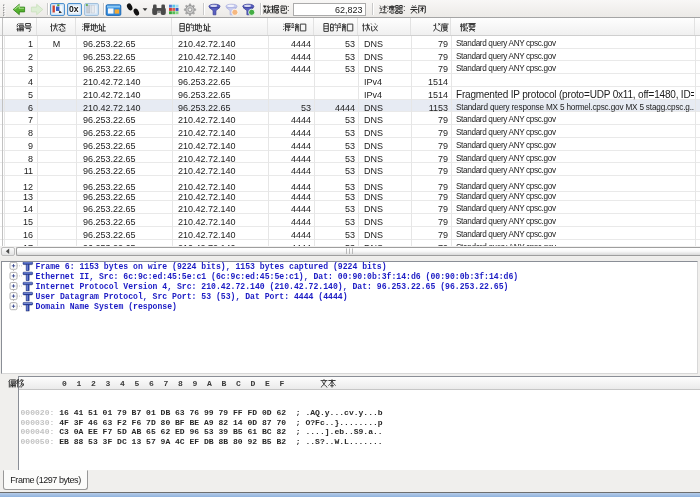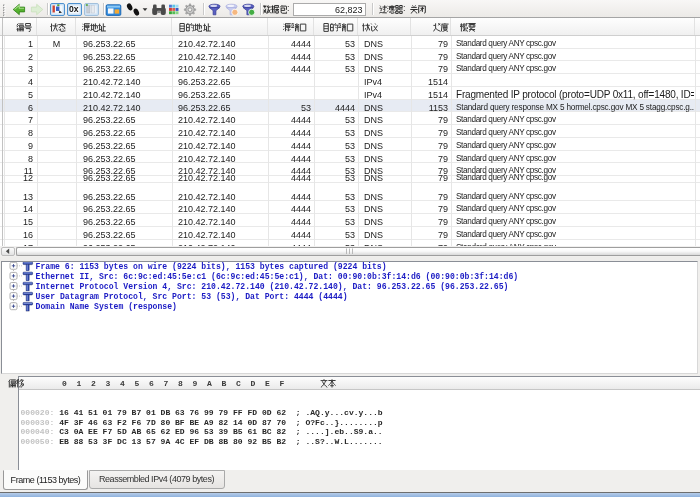--- a/index.html
+++ b/index.html
@@ -612,21 +612,21 @@
 <div class="row" style="top:127.2px;">
 <div class="cell r" style="left:4px;width:33px;padding-right:4px">11</div>
 <div class="cell" style="left:83px;width:89px">96.253.22.65</div>
 <div class="cell" style="left:178px;width:90px">210.42.72.140</div>
 <div class="cell r" style="left:268px;width:46px;padding-right:3px">4444</div>
 <div class="cell r" style="left:314px;width:44px;padding-right:3px">53</div>
 <div class="cell" style="left:364px;width:47px">DNS</div>
 <div class="cell r" style="left:411px;width:40px;padding-right:3px">79</div>
 <div class="cell" style="left:456px;width:238px;font-size:8.2px;letter-spacing:-0.35px">Standard query ANY cpsc.gov</div>
 </div>
-<div class="row" style="top:134px;">
+<div class="row" style="top:143px;">
 <div class="cell r" style="left:4px;width:33px;padding-right:4px">12</div>
 <div class="cell" style="left:83px;width:89px">96.253.22.65</div>
 <div class="cell" style="left:178px;width:90px">210.42.72.140</div>
 <div class="cell r" style="left:268px;width:46px;padding-right:3px">4444</div>
 <div class="cell r" style="left:314px;width:44px;padding-right:3px">53</div>
 <div class="cell" style="left:364px;width:47px">DNS</div>
 <div class="cell r" style="left:411px;width:40px;padding-right:3px">79</div>
 <div class="cell" style="left:456px;width:238px;font-size:8.2px;letter-spacing:-0.35px">Standard query ANY cpsc.gov</div>
 </div>
 <div class="row" style="top:152.6px;">
@@ -770,16 +770,15 @@
     <svg style="position:absolute;left:16.2px;top:378.5px" width="8.0" height="9.0" viewBox="0 0 8 9">
       <use href="#g26" stroke="#3a3a3a" stroke-width="1.00" fill="none" stroke-linecap="butt"></use>
     </svg>
 <svg style="position:absolute;left:320.0px;top:378.5px" width="8.0" height="9.0" viewBox="0 0 8 9">
       <use href="#g27" stroke="#3a3a3a" stroke-width="1.00" fill="none" stroke-linecap="butt"></use>
     </svg>
     <svg style="position:absolute;left:328.2px;top:378.5px" width="8.0" height="9.0" viewBox="0 0 8 9">
       <use href="#g28" stroke="#3a3a3a" stroke-width="1.00" fill="none" stroke-linecap="butt"></use>
     </svg>
 <div id="tabbar" class="abs"></div>
-<div id="tab1" class="abs">Frame (1153 bytes)</div>
-<div id="tab2" class="abs">Reassembled IPv4 (4079 bytes)</div>
+<div id="tab1" class="abs">Frame (1297 bytes)</div>
 <div id="botline" class="abs"></div>
     <div id="botblue" class="abs"></div>
 </div>
 </body></html>

